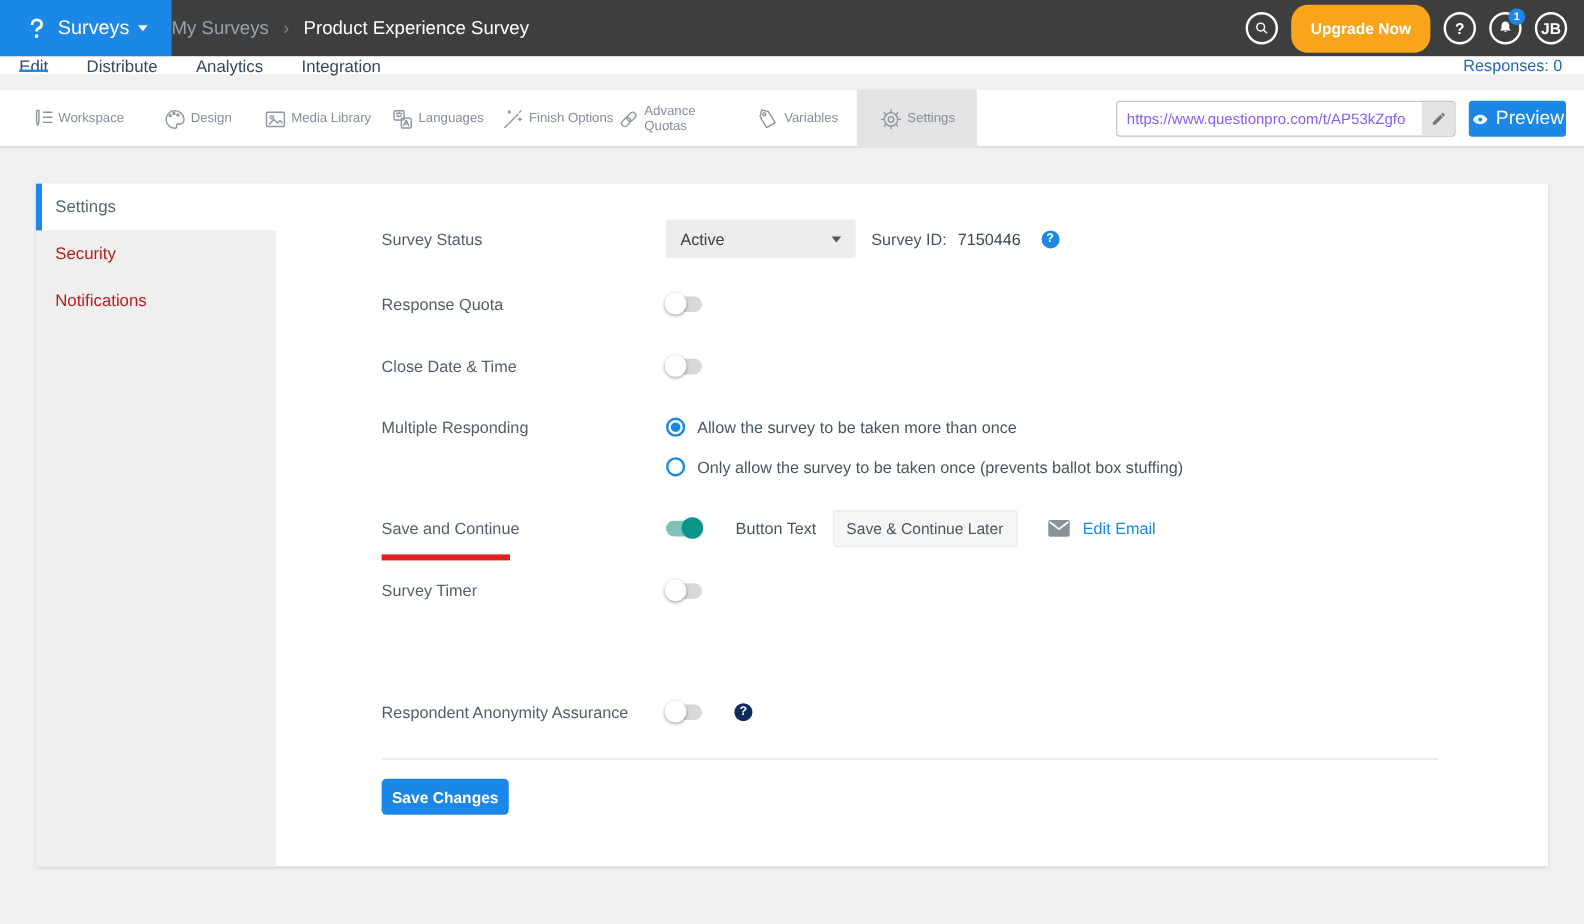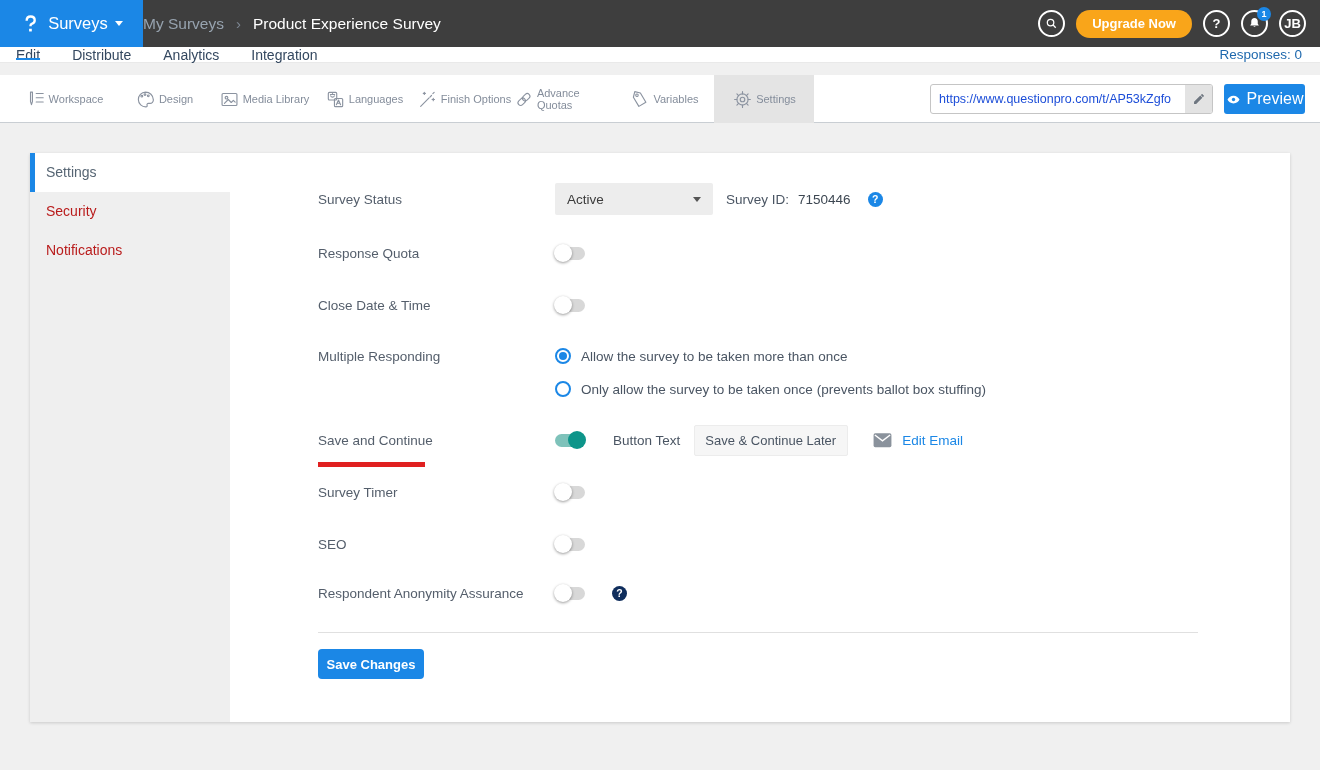--- a/index.html
+++ b/index.html
@@ -13,35 +13,35 @@
   .hdr { position:absolute; left:0; top:0; width:100%; height:47px; background:#3e3e3e; display:flex; align-items:center; }
   .logo-box { width:143px; height:47px; background:#1b87e6; display:flex; align-items:center; justify-content:center; gap:7px; color:#fff; cursor:pointer; }
   .logo-box .prod { font-size:16.5px; }
   .caret-down { width:0; height:0; border-left:4.5px solid transparent; border-right:4.5px solid transparent; border-top:5.5px solid #fff; }
   .crumbs { display:flex; align-items:center; gap:12px; font-size:15.5px; }
   .crumb-parent { color:#97a3af; cursor:pointer; }
   .crumb-sep { color:#7d8793; font-size:15px; }
   .crumb-current { color:#ffffff; }
   .hdr-right { margin-left:auto; display:flex; align-items:center; gap:11px; margin-right:14px; }
   .circle-btn { width:27px; height:27px; border:2px solid #fff; border-radius:50%; display:flex; align-items:center; justify-content:center; color:#fff; font-size:13px; font-weight:bold; cursor:pointer; position:relative; }
-  .upgrade-btn { height:28px; padding:2px 16px; border-radius:14px; background:#f9a51a; color:#fff; font-size:13px; font-weight:bold; display:flex; align-items:center; cursor:pointer; }
+  .upgrade-btn { height:40px; padding:2px 16px; border-radius:14px; background:#f9a51a; color:#fff; font-size:13px; font-weight:bold; display:flex; align-items:center; cursor:pointer; }
   .badge { position:absolute; top:-5px; right:-5px; width:14px; height:14px; border-radius:50%; background:#1b87e6; color:#fff; font-size:9px; font-weight:bold; display:flex; align-items:center; justify-content:center; }
   
   .navrow { position:absolute; left:0; top:47px; width:100%; height:16px; background:#fff; display:flex; align-items:stretch; font-size:14px; border-bottom:1px solid #e9e9e9; }
   .ntab { display:flex; align-items:center; padding:0 16px; color:#33475f; cursor:pointer; position:relative; }
   .ntab.active::after { content:""; position:absolute; left:16px; right:16px; bottom:2px; height:2px; background:#1b87e6; }
   .responses { margin-left:auto; display:flex; align-items:center; padding-right:18px; color:#1e68ad; font-size:13.5px; }
   
   .toolbar { position:absolute; left:0; top:75px; width:100%; height:48px; background:#fff; border-bottom:1px solid #c9ced3; }
   .titems { position:absolute; left:14px; top:0; height:48px; display:flex; }
   .titem { width:100px; height:48px; display:flex; align-items:center; justify-content:center; gap:3px; color:#848d9b; font-size:11px; cursor:pointer; }
   .titem.active { background:#e4e4e4; }
   .ticon { width:21px; height:21px; stroke:#8b93a0; fill:none; stroke-width:1.3; stroke-linecap:round; stroke-linejoin:round; }
   .urlbox { position:absolute; right:107px; top:9px; width:283px; height:30px; border:1px solid #c5c5c5; border-radius:3px; background:#fff; display:flex; align-items:center; overflow:hidden; }
-  .urlbox input { flex:1; border:none; outline:none; padding:0 8px; font-size:12.5px; color:#1d4ed8; font-family:inherit; background:transparent; min-width:0; }
+  .urlbox input { flex:1; border:none; outline:none; padding:0 8px; font-size:12.5px; color:#8b5cf6; font-family:inherit; background:transparent; min-width:0; }
   .url-edit { width:27px; height:28px; background:#e3e3e3; display:flex; align-items:center; justify-content:center; cursor:pointer; flex:0 0 auto; }
   .preview-btn { position:absolute; right:15px; top:9px; width:81px; height:30px; background:#1b87e6; border-radius:3px; color:#fff; font-size:16px; display:flex; align-items:center; justify-content:center; gap:6px; cursor:pointer; }
   
   .card { position:absolute; left:30px; top:153px; width:1260px; height:569px; background:#fff; box-shadow:0 1px 3px rgba(0,0,0,.16); }
   .card-side { position:absolute; left:0; top:0; width:200px; height:100%; background:#efefef; }
   .side-item { height:39px; line-height:39px; padding-left:16px; font-size:14px; color:#b91c1c; cursor:pointer; }
   .side-item.active { background:#fff; border-left:5px solid #1b87e6; padding-left:11px; color:#566573; }
   
   .frow { position:absolute; left:288px; right:92px; height:34px; display:flex; align-items:center; font-size:13.5px; color:#545e6b; }
   .flabel { width:237px; flex:0 0 auto; position:relative; }
@@ -266,26 +266,20 @@
       <span class="edit-email">Edit Email</span>
     </div>
 
     <div class="frow" style="top:322px;">
       <span class="flabel">Survey Timer</span>
       <span class="toggle">
           <span class="knob"></span>
         </span>
     </div>
 
-    <div class="frow" style="top:374px;">
-      <span class="flabel">SEO</span>
-      <span class="toggle">
-          <span class="knob"></span>
-        </span>
-    </div>
 
     <div class="frow" style="top:423px;">
       <span class="flabel">Respondent Anonymity Assurance</span>
       <span class="toggle">
           <span class="knob"></span>
         </span>
       <span class="qhelp dark" style="margin-left:27px;">?</span>
     </div>
 
     <div class="divider"></div>

